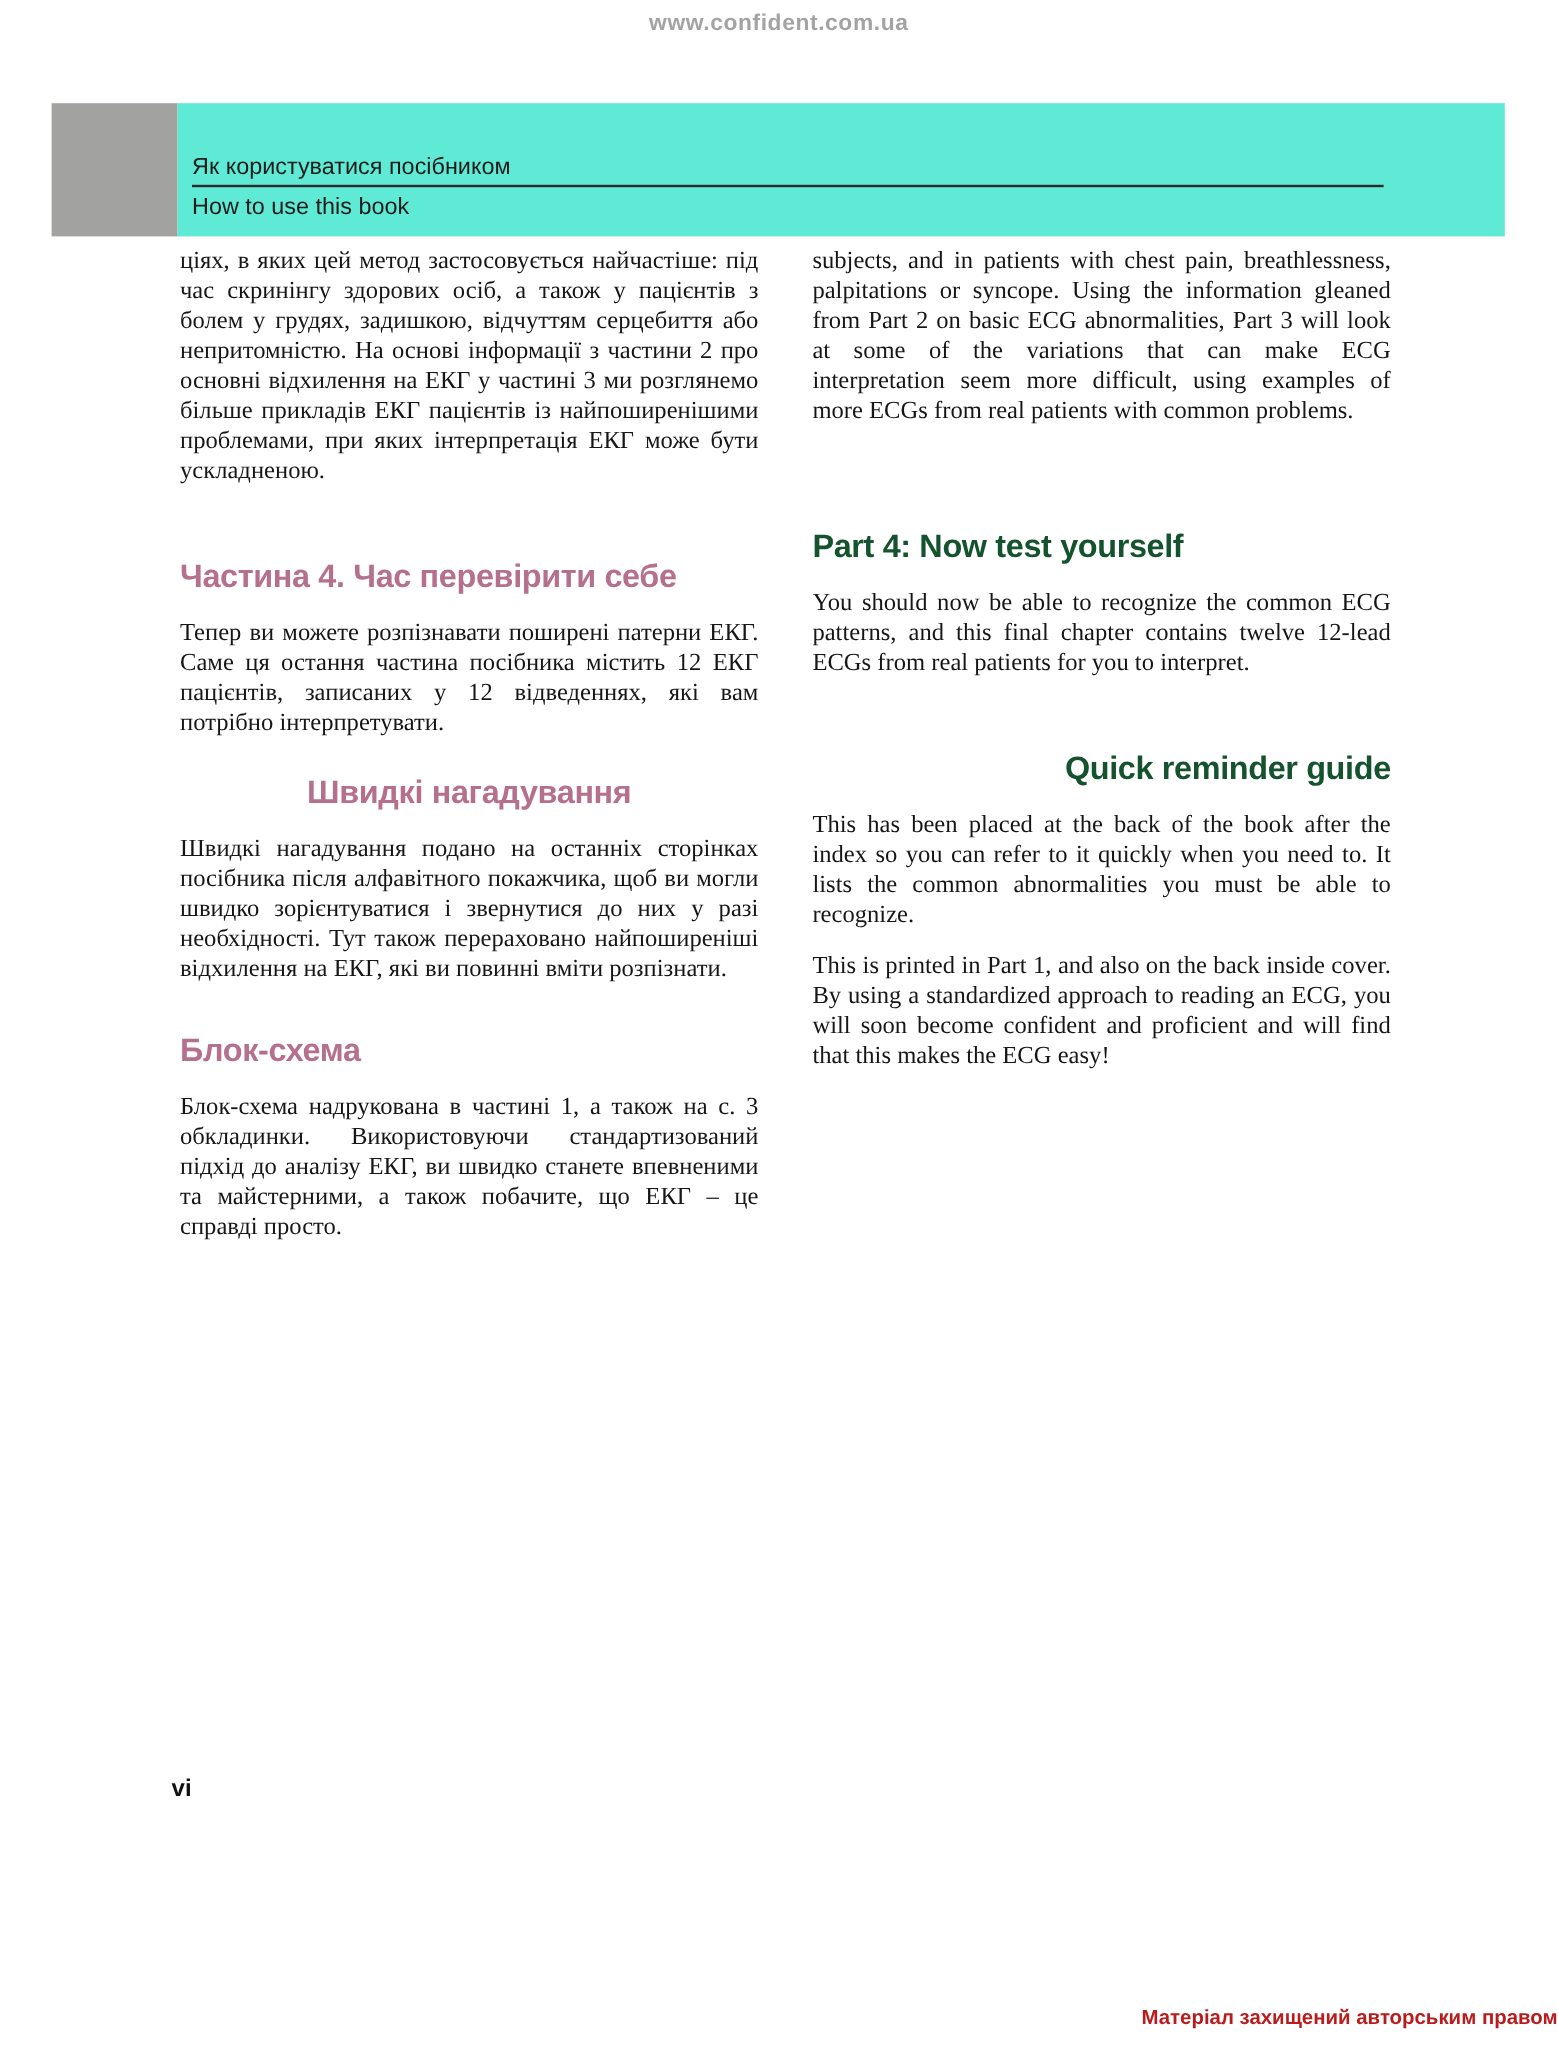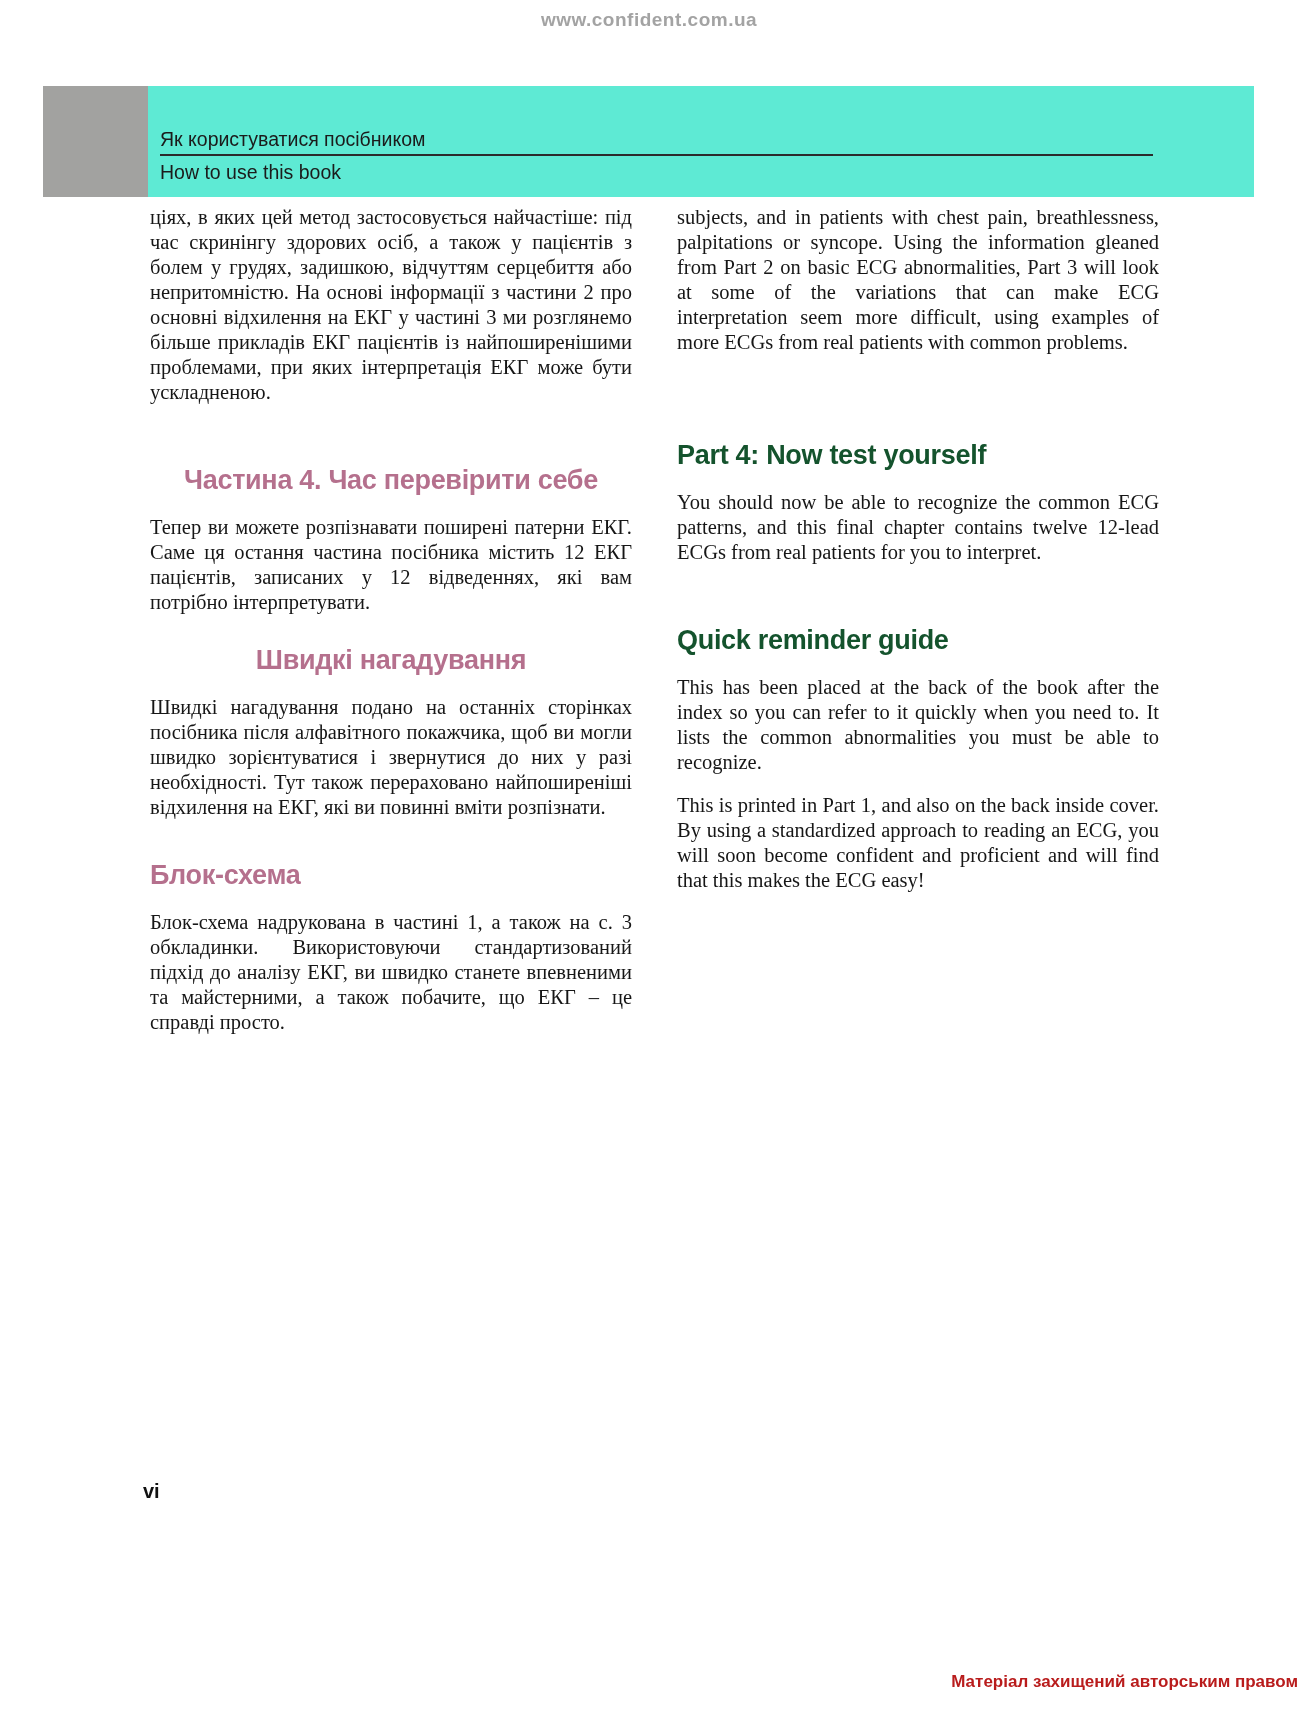--- a/index.html
+++ b/index.html
@@ -70,30 +70,30 @@
     font-family: "Liberation Sans", sans-serif;
     font-weight: bold;
     font-size: 27px;
     line-height: 34px;
     letter-spacing: -0.3px;
     margin: 0;
   }
   .heading-uk { color: #b5708d; }
   .heading-en { color: #14532d; }
   
-  .col-left .h-1 { margin-top: 58px; text-align: center; }
+  .col-left .h-1 { margin-top: 58px; }
   .col-left .p-1 { margin-top: 18px; }
   .col-left .h-2 { margin-top: 28px; text-align: center; }
   .col-left .p-2 { margin-top: 18px; }
   .col-left .h-3 { margin-top: 38px; }
   .col-left .p-3 { margin-top: 18px; }
   
   .col-right .h-1 { margin-top: 83px; }
   .col-right .p-1 { margin-top: 18px; }
-  .col-right .h-2 { margin-top: 58px; }
+  .col-right .h-2 { margin-top: 58px; text-align: right; }
   .col-right .p-2 { margin-top: 18px; }
   .col-right .h-3 { margin-top: 78px; }
   .col-right .p-3 { margin-top: 18px; }
   .page-number {
     position: absolute;
     top: 1480px; left: 143px;
     font-family: "Liberation Sans", sans-serif;
     font-weight: bold;
     font-size: 20px;
     color: #111111;

